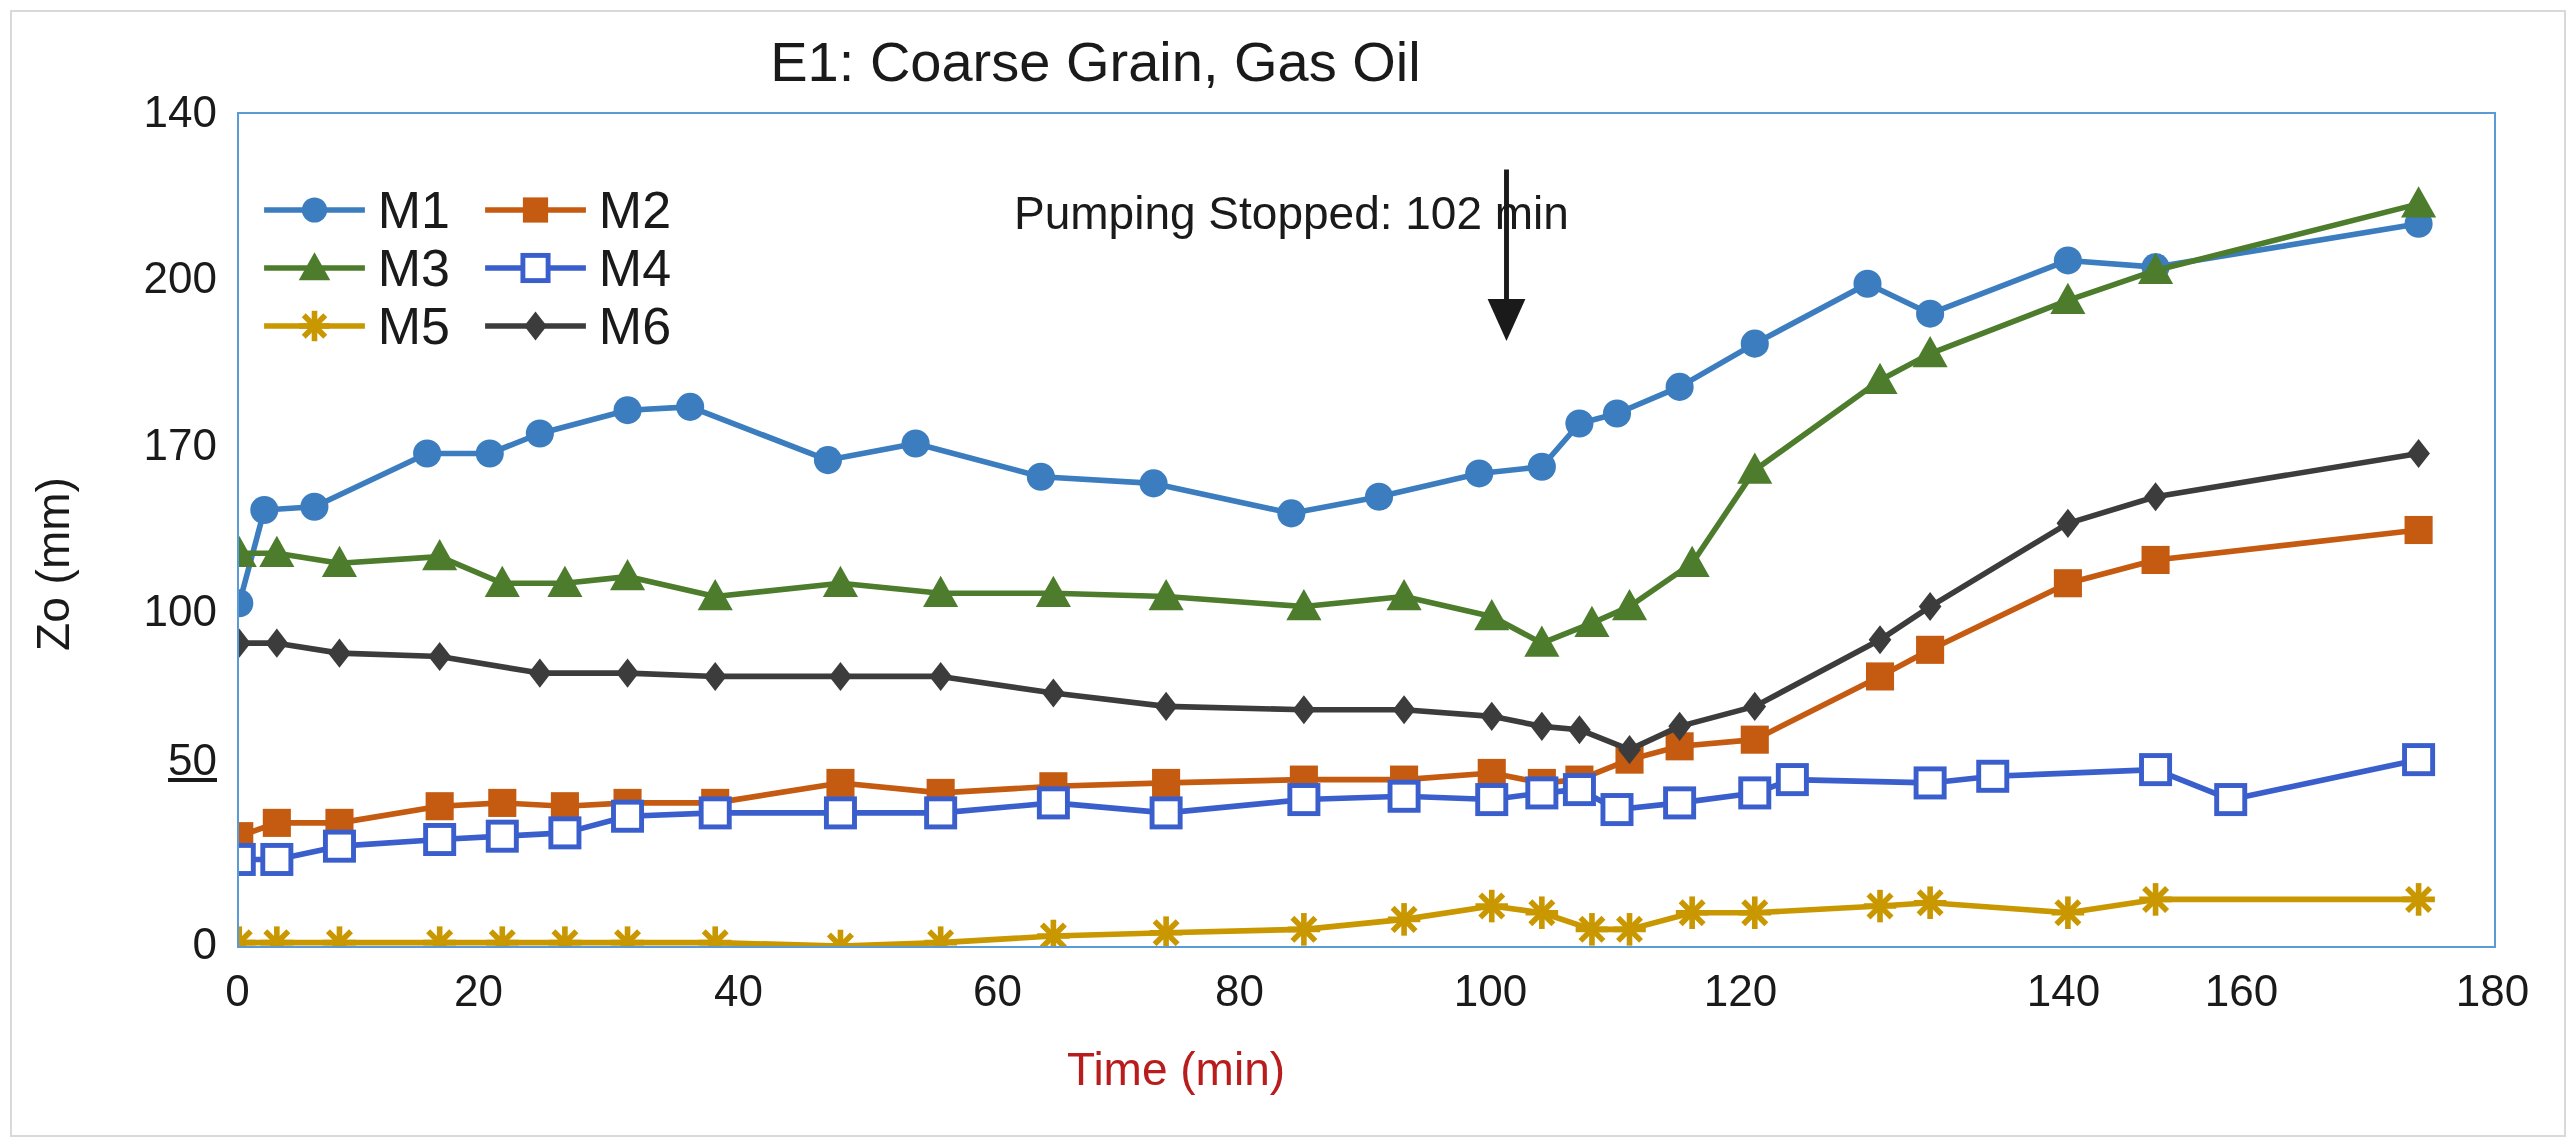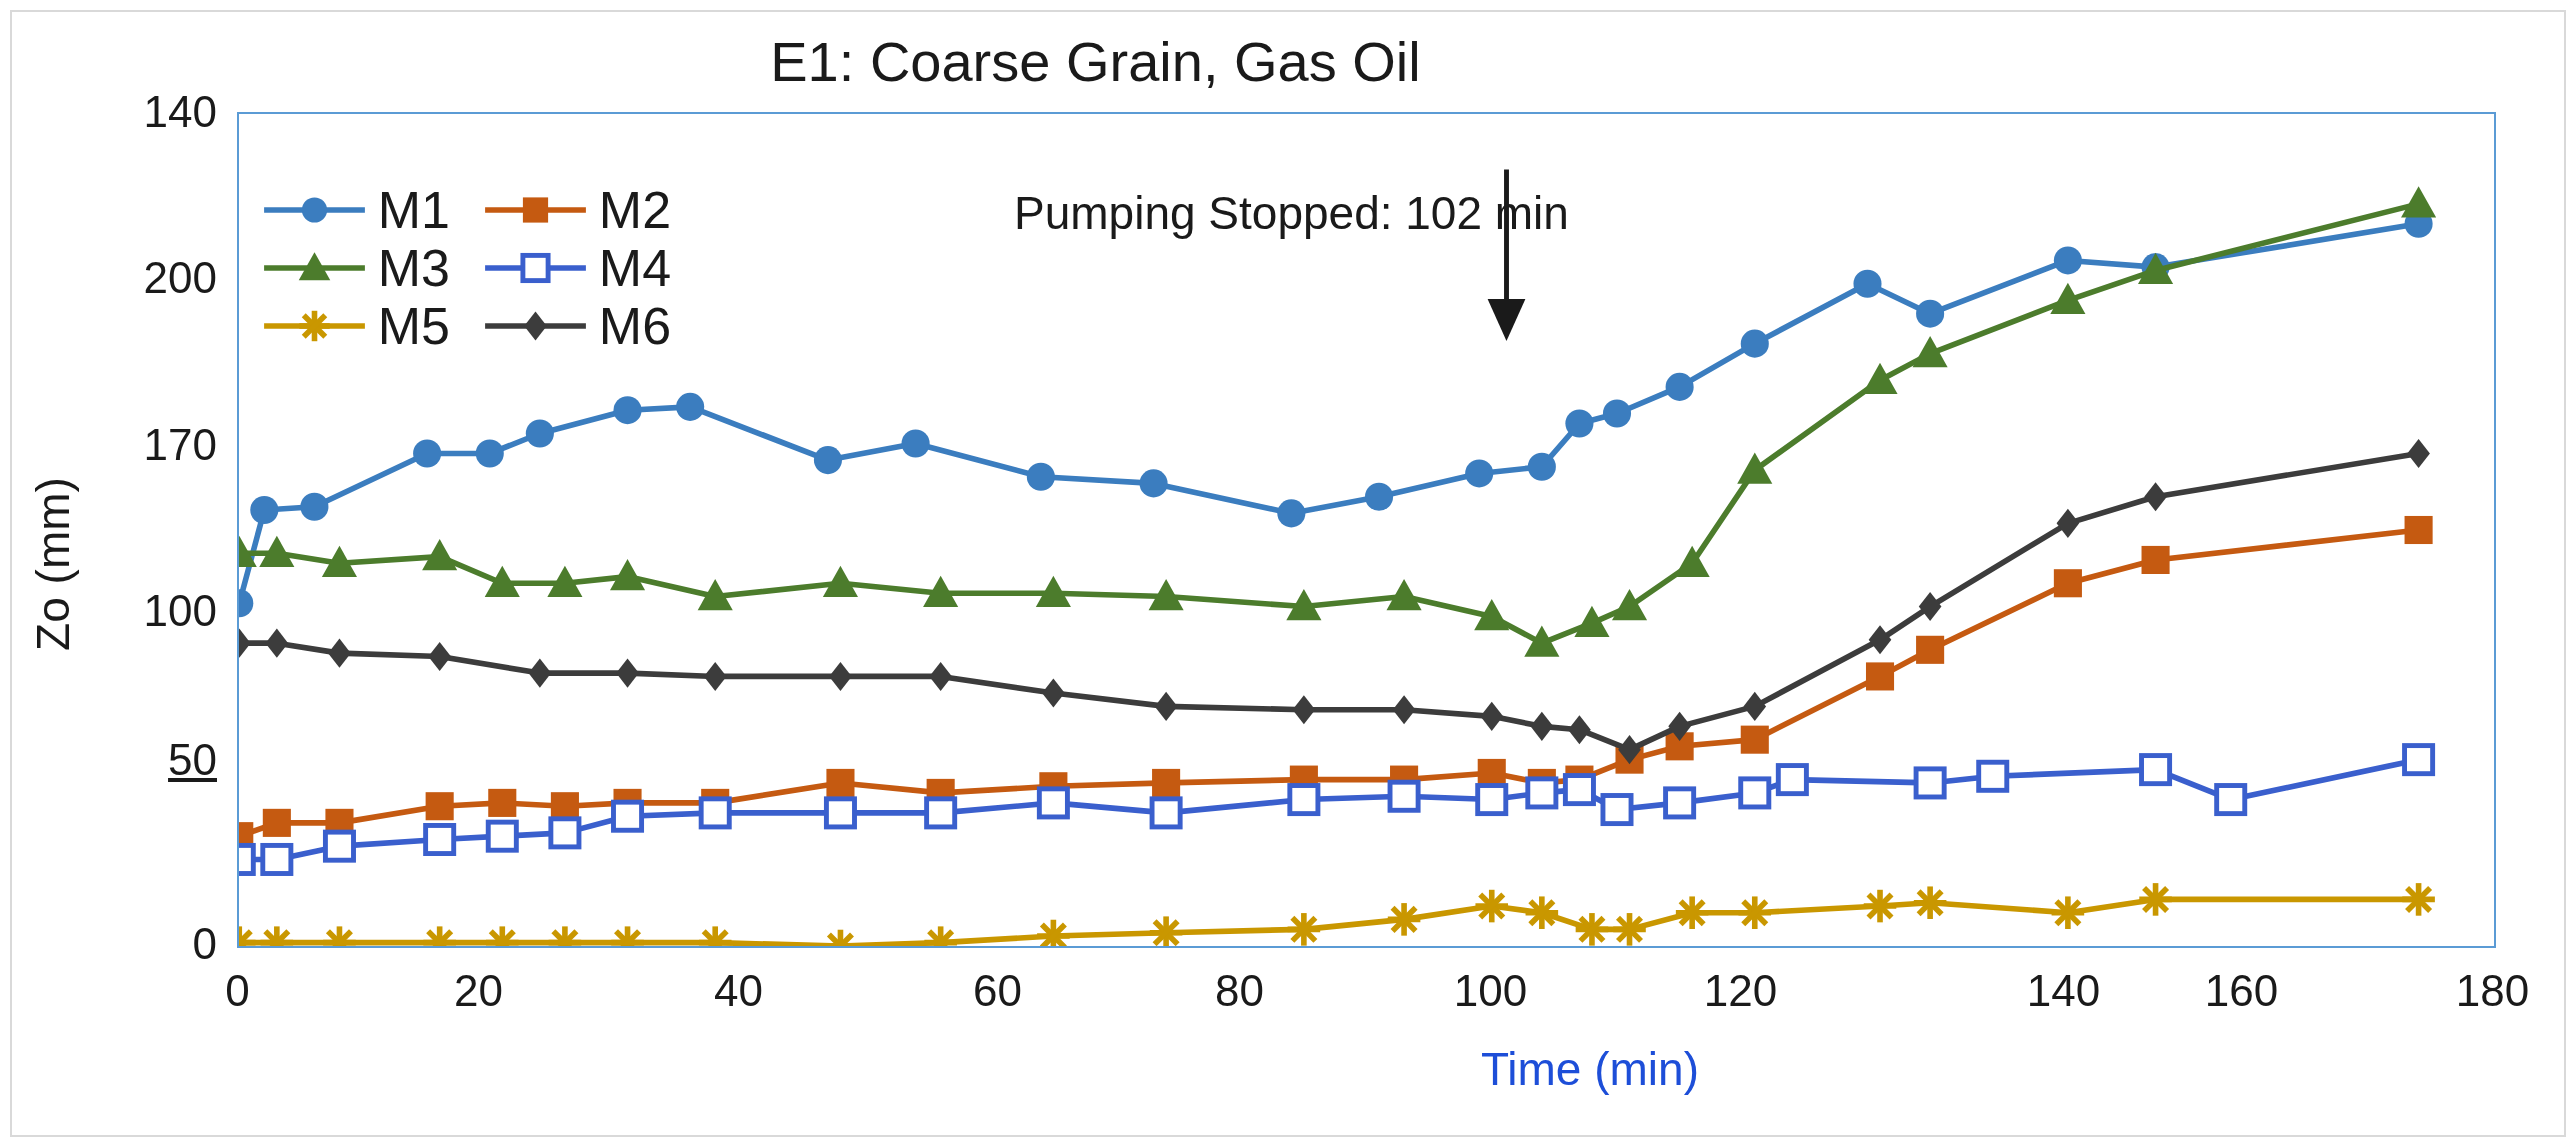--- a/index.html
+++ b/index.html
@@ -114,23 +114,23 @@
     transform: rotate(-90deg);
     transform-origin: center center;
     white-space: nowrap;
     line-height: 1;
   }
   #xlabel {
     position: absolute;
     left: 1067px;
     top: 1046px;
     width: 632px;
-    text-align: right;
+    text-align: left;
     font-size: 46px;
-    color: #1d4ed8;
+    color: #b91c1c;
     line-height: 1;
     white-space: nowrap;
   }
 
   
   #legend {
     position: absolute;
     left: 261px;
     top: 184px;
     display: grid;

